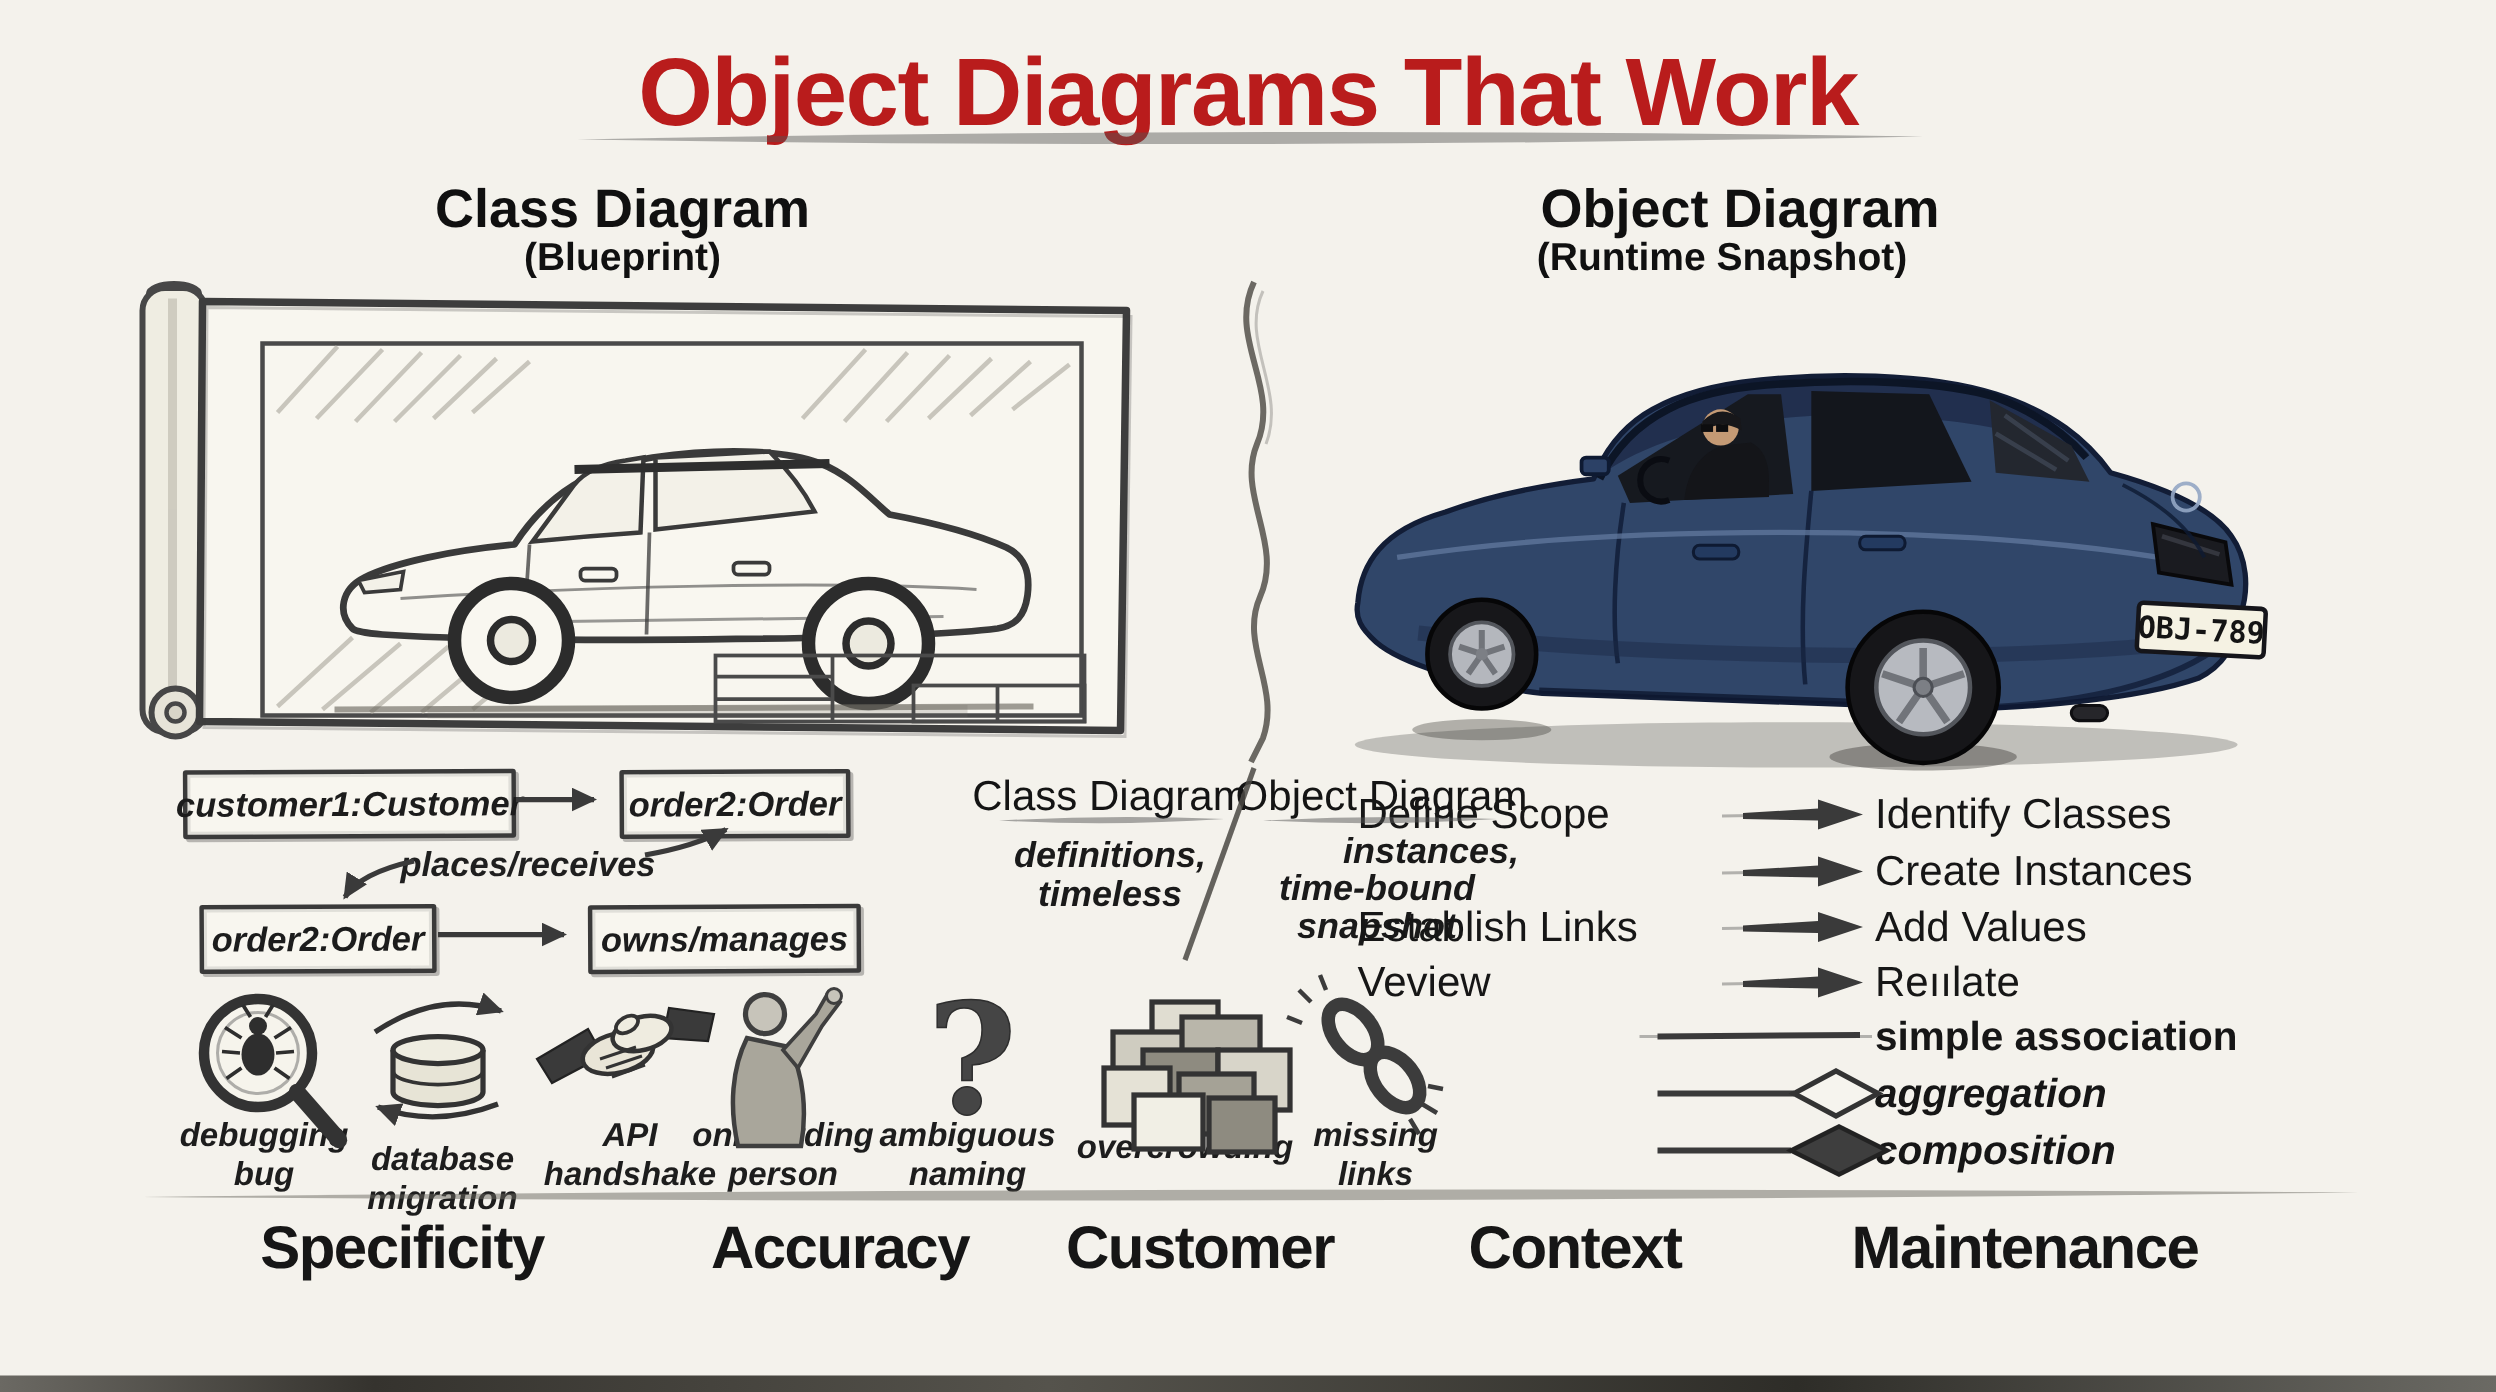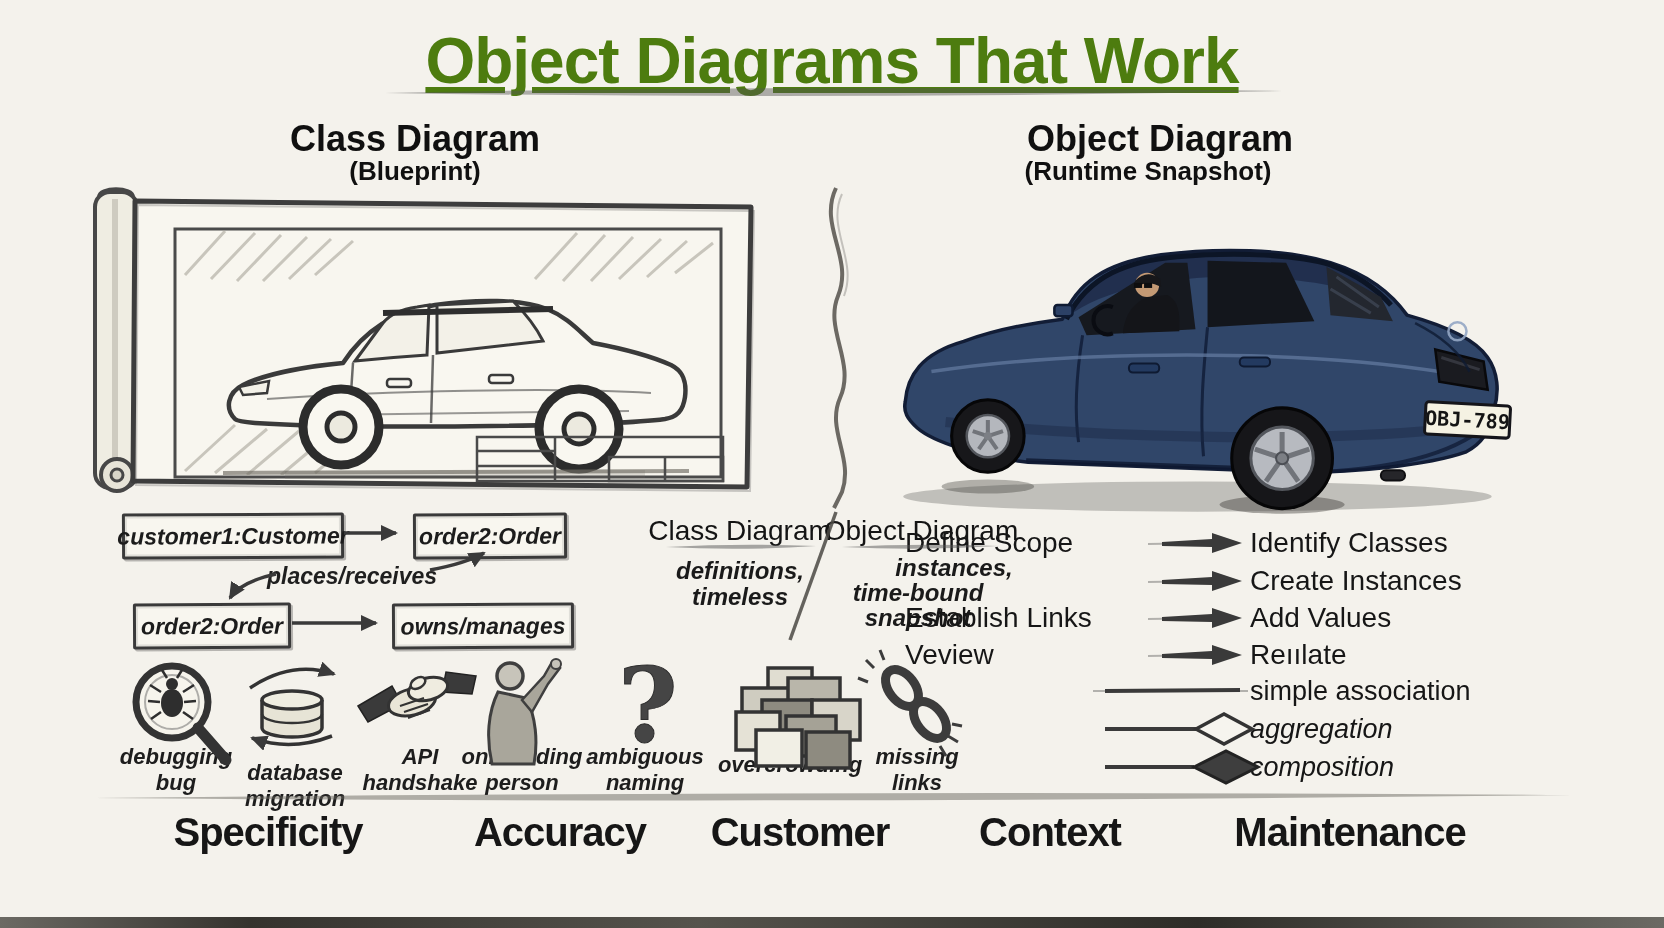--- a/index.html
+++ b/index.html
@@ -1,33 +1,33 @@
 <!DOCTYPE html>
 <html><head>
 <meta charset="utf-8">
 <style>
   html,body{margin:0;padding:0;background:#dededa;}
   #canvas{position:relative;width:1664px;height:928px;background:#f4f2ec;overflow:hidden;
           font-family:"Liberation Sans",sans-serif;color:#222;}
   .abs{position:absolute;}
   .ctr{transform:translateX(-50%);text-align:center;white-space:nowrap;}
-  .title{font-size:64px;font-weight:bold;color:#4d7c0f;letter-spacing:-1px;text-decoration:underline;}
+  .title{font-size:64px;font-weight:bold;color:#b91c1c;letter-spacing:-1px;}
   .head{font-size:36px;font-weight:bold;color:#101010;}
   .subhead{font-size:26px;font-weight:bold;color:#101010;}
   .umlbox{background:#f8f6ef;border:3px solid #3a3a3a;border-radius:2px;
           box-shadow:2px 2px 0 rgba(70,70,70,.35), inset 0 0 0 2px rgba(58,58,58,.12);
           display:flex;align-items:center;justify-content:center;
           font-size:23px;font-weight:bold;font-style:italic;color:#1c1c1c;transform:rotate(-.3deg);}
   .rel{font-size:23px;font-weight:bold;font-style:italic;color:#1f1f1f;}
   .cmp-title{font-size:28px;font-weight:500;color:#141414;}
   .cmp-line{font-size:24px;font-weight:bold;font-style:italic;color:#1a1a1a;}
   .flow{font-size:28px;color:#161616;}
   .flow-from{width:250px;text-align:left;white-space:nowrap;}
   .flow-to{text-align:left;white-space:nowrap;}
-  .legend-label{font-size:27px;color:#161616;white-space:nowrap;}
+  .legend-label{font-size:27px;color:#161616;white-space:nowrap;font-weight:bold;}
   .it{font-style:italic;}
   .pit-label{font-size:22px;font-weight:bold;font-style:italic;color:#1d1d1d;line-height:26px;}
   .cat{font-size:40px;font-weight:bold;color:#161616;letter-spacing:-1px;}
   .floor{position:absolute;left:0;bottom:0;width:100%;height:11px;
          background:linear-gradient(90deg,#6b6963,#35332e 15%,#55534c 42%,#2e2d28 72%,#6b6a64);}
   svg{display:block;}
 </style>
 </head>
 <body>
 

